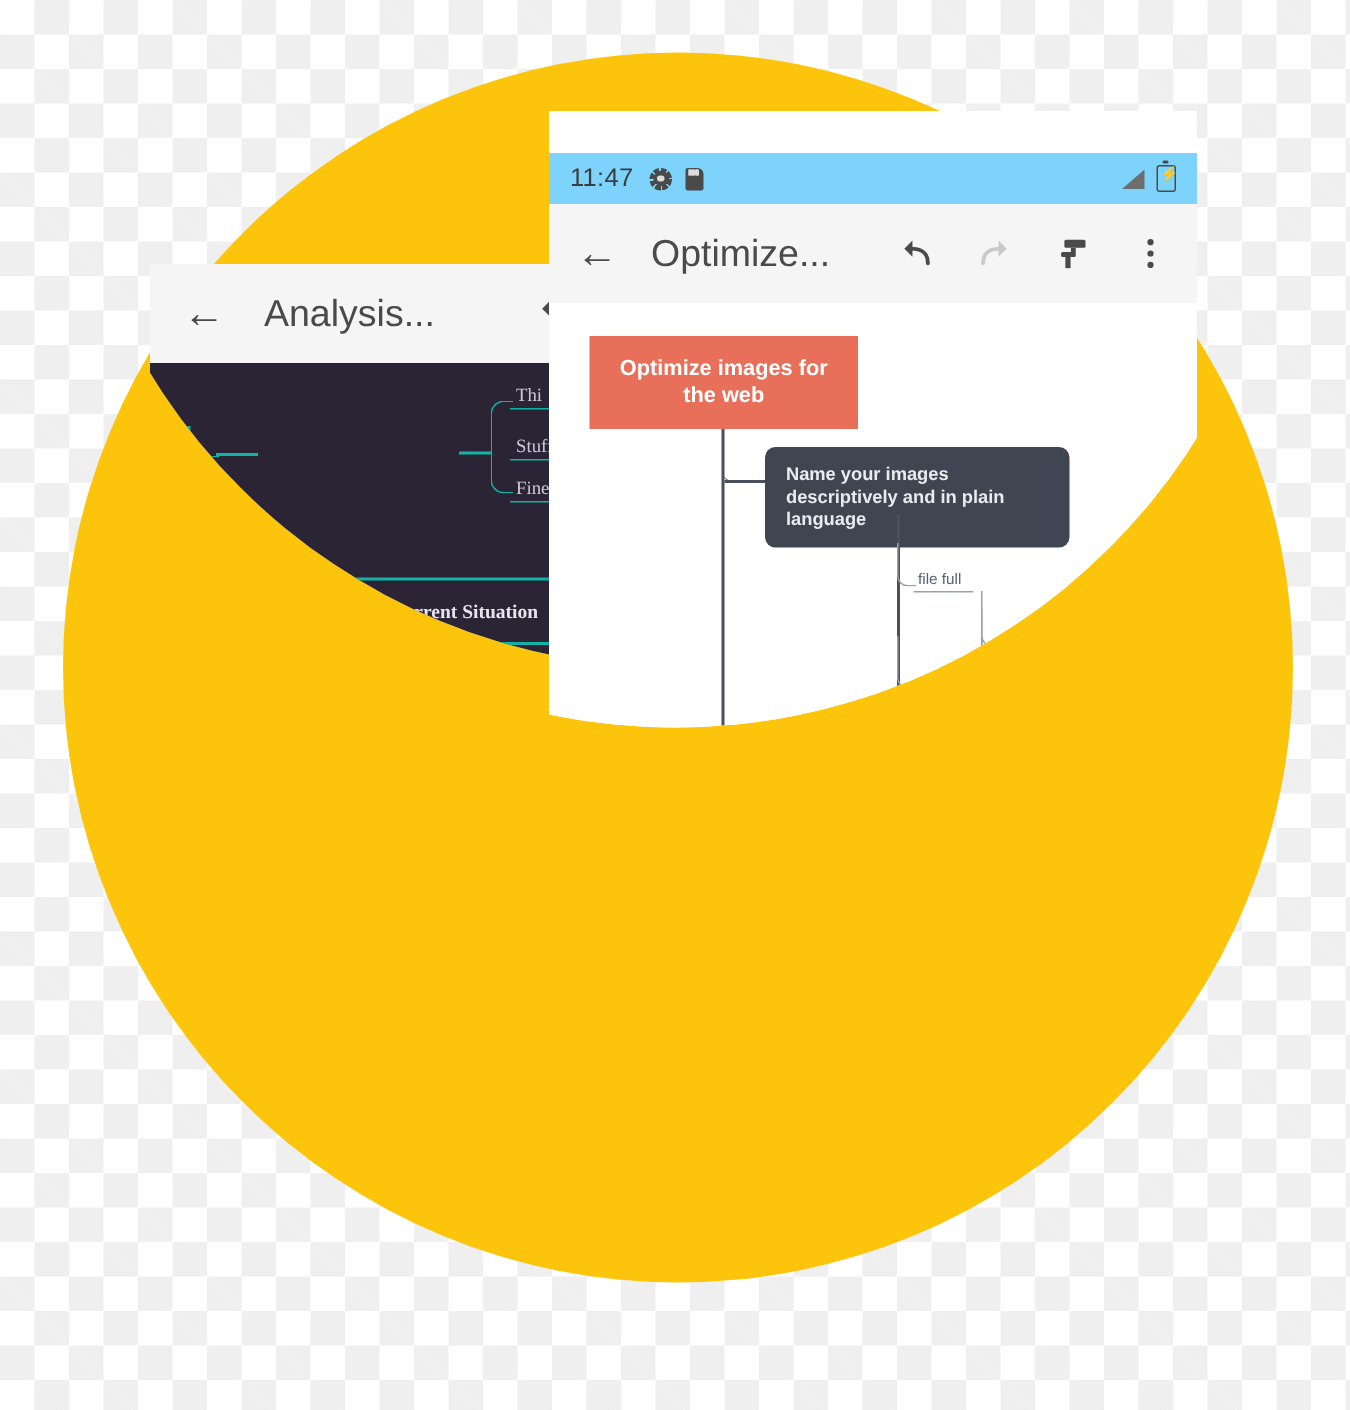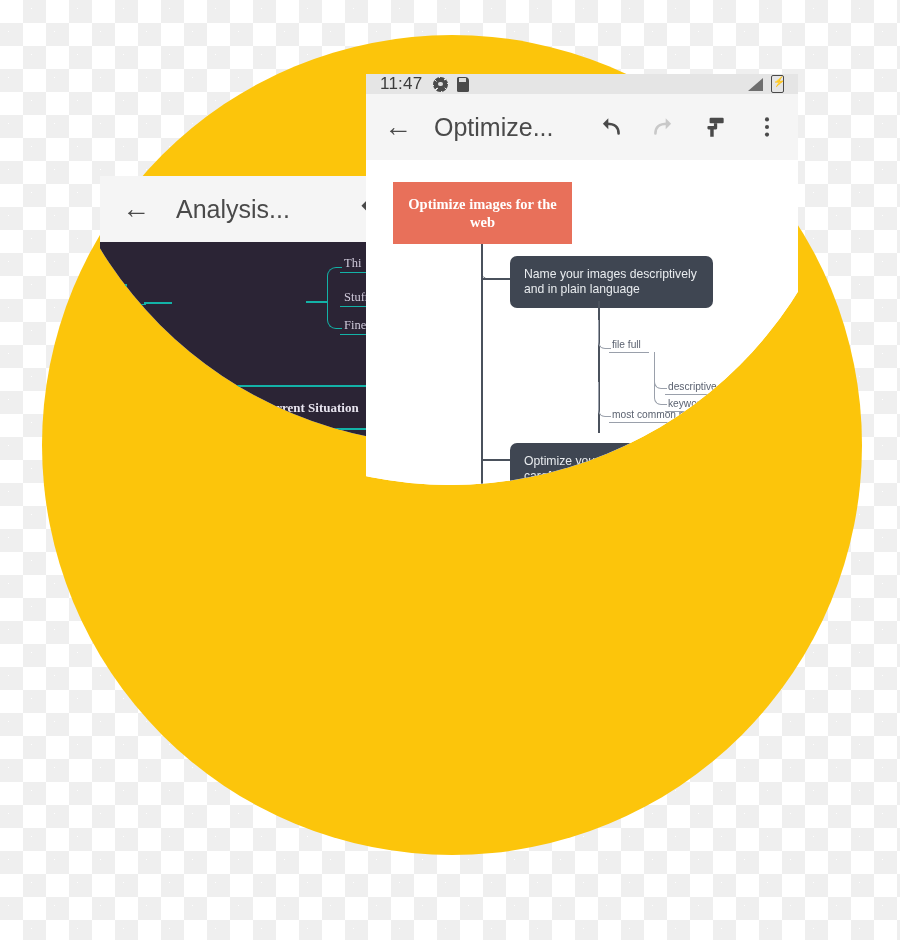--- a/index.html
+++ b/index.html
@@ -18,22 +18,22 @@
 
   
   .circle{
     position:absolute;left:42px;top:35px;width:820px;height:820px;
     border-radius:50%;background:#FCC50B;
   }
 
   
   .phone{position:absolute;background:#ffffff;overflow:hidden;}
   .statusbar{
-    height:20px;background:#e5e5e5;display:flex;align-items:center;
-    padding:0 14px;box-sizing:border-box;
+    height:34px;background:#7dd3fc;display:flex;align-items:center;
+    padding:0 14px;box-sizing:border-box;margin-top:28px;
   }
   .sb-time{font-size:17px;color:#3c3c3c;font-weight:400;letter-spacing:.2px;}
   .sb-icons{display:flex;align-items:center;gap:9px;margin-left:11px;}
   .sb-right{margin-left:auto;display:flex;align-items:center;gap:8px;}
   .gear{width:15px;height:15px;position:relative;}
   .gear::before{
     content:"";position:absolute;inset:0;border-radius:50%;
     background:
       conic-gradient(#4a4a4a 0 10%,transparent 0 12.5%,#4a4a4a 0 22.5%,transparent 0 25%,
                      #4a4a4a 0 35%,transparent 0 37.5%,#4a4a4a 0 47.5%,transparent 0 50%,
@@ -65,25 +65,25 @@
   .arrow-back{font-size:28px;color:#4a4a4a;line-height:1;}
   svg{display:block;}
 
   
   #phoneFront{left:366px;top:74px;width:432px;height:764px;}
   .mm-light{position:relative;width:432px;height:664px;background:#ffffff;overflow:hidden;}
   .node-root{
     position:absolute;left:27px;top:22px;width:179px;height:62px;background:#E8705A;
     color:#fff;font-size:14.5px;font-weight:bold;line-height:18px;
     display:flex;align-items:center;justify-content:center;text-align:center;
-    box-sizing:border-box;padding:0 12px;font-family:Liberation Serif, serif;
+    box-sizing:border-box;padding:0 12px;
   }
   .node-dark{
     position:absolute;background:#3F4652;color:#e9ecef;border-radius:7px;
-    font-size:12.2px;font-weight:normal;line-height:15px;box-sizing:border-box;
+    font-size:12.2px;font-weight:bold;line-height:15px;box-sizing:border-box;
     padding:11px 14px;
   }
   .node-dark.thin{font-weight:normal;font-size:12.2px;}
   .leaf{
     position:absolute;font-size:10.2px;color:#5b6270;white-space:nowrap;
     border-bottom:1px solid #9aa0ab;padding:0 8px 2px 3px;
   }
   .ln{position:absolute;background:#4a515c;}
   .ln-h{height:1.6px;}
   .ln-v{width:1.6px;}

